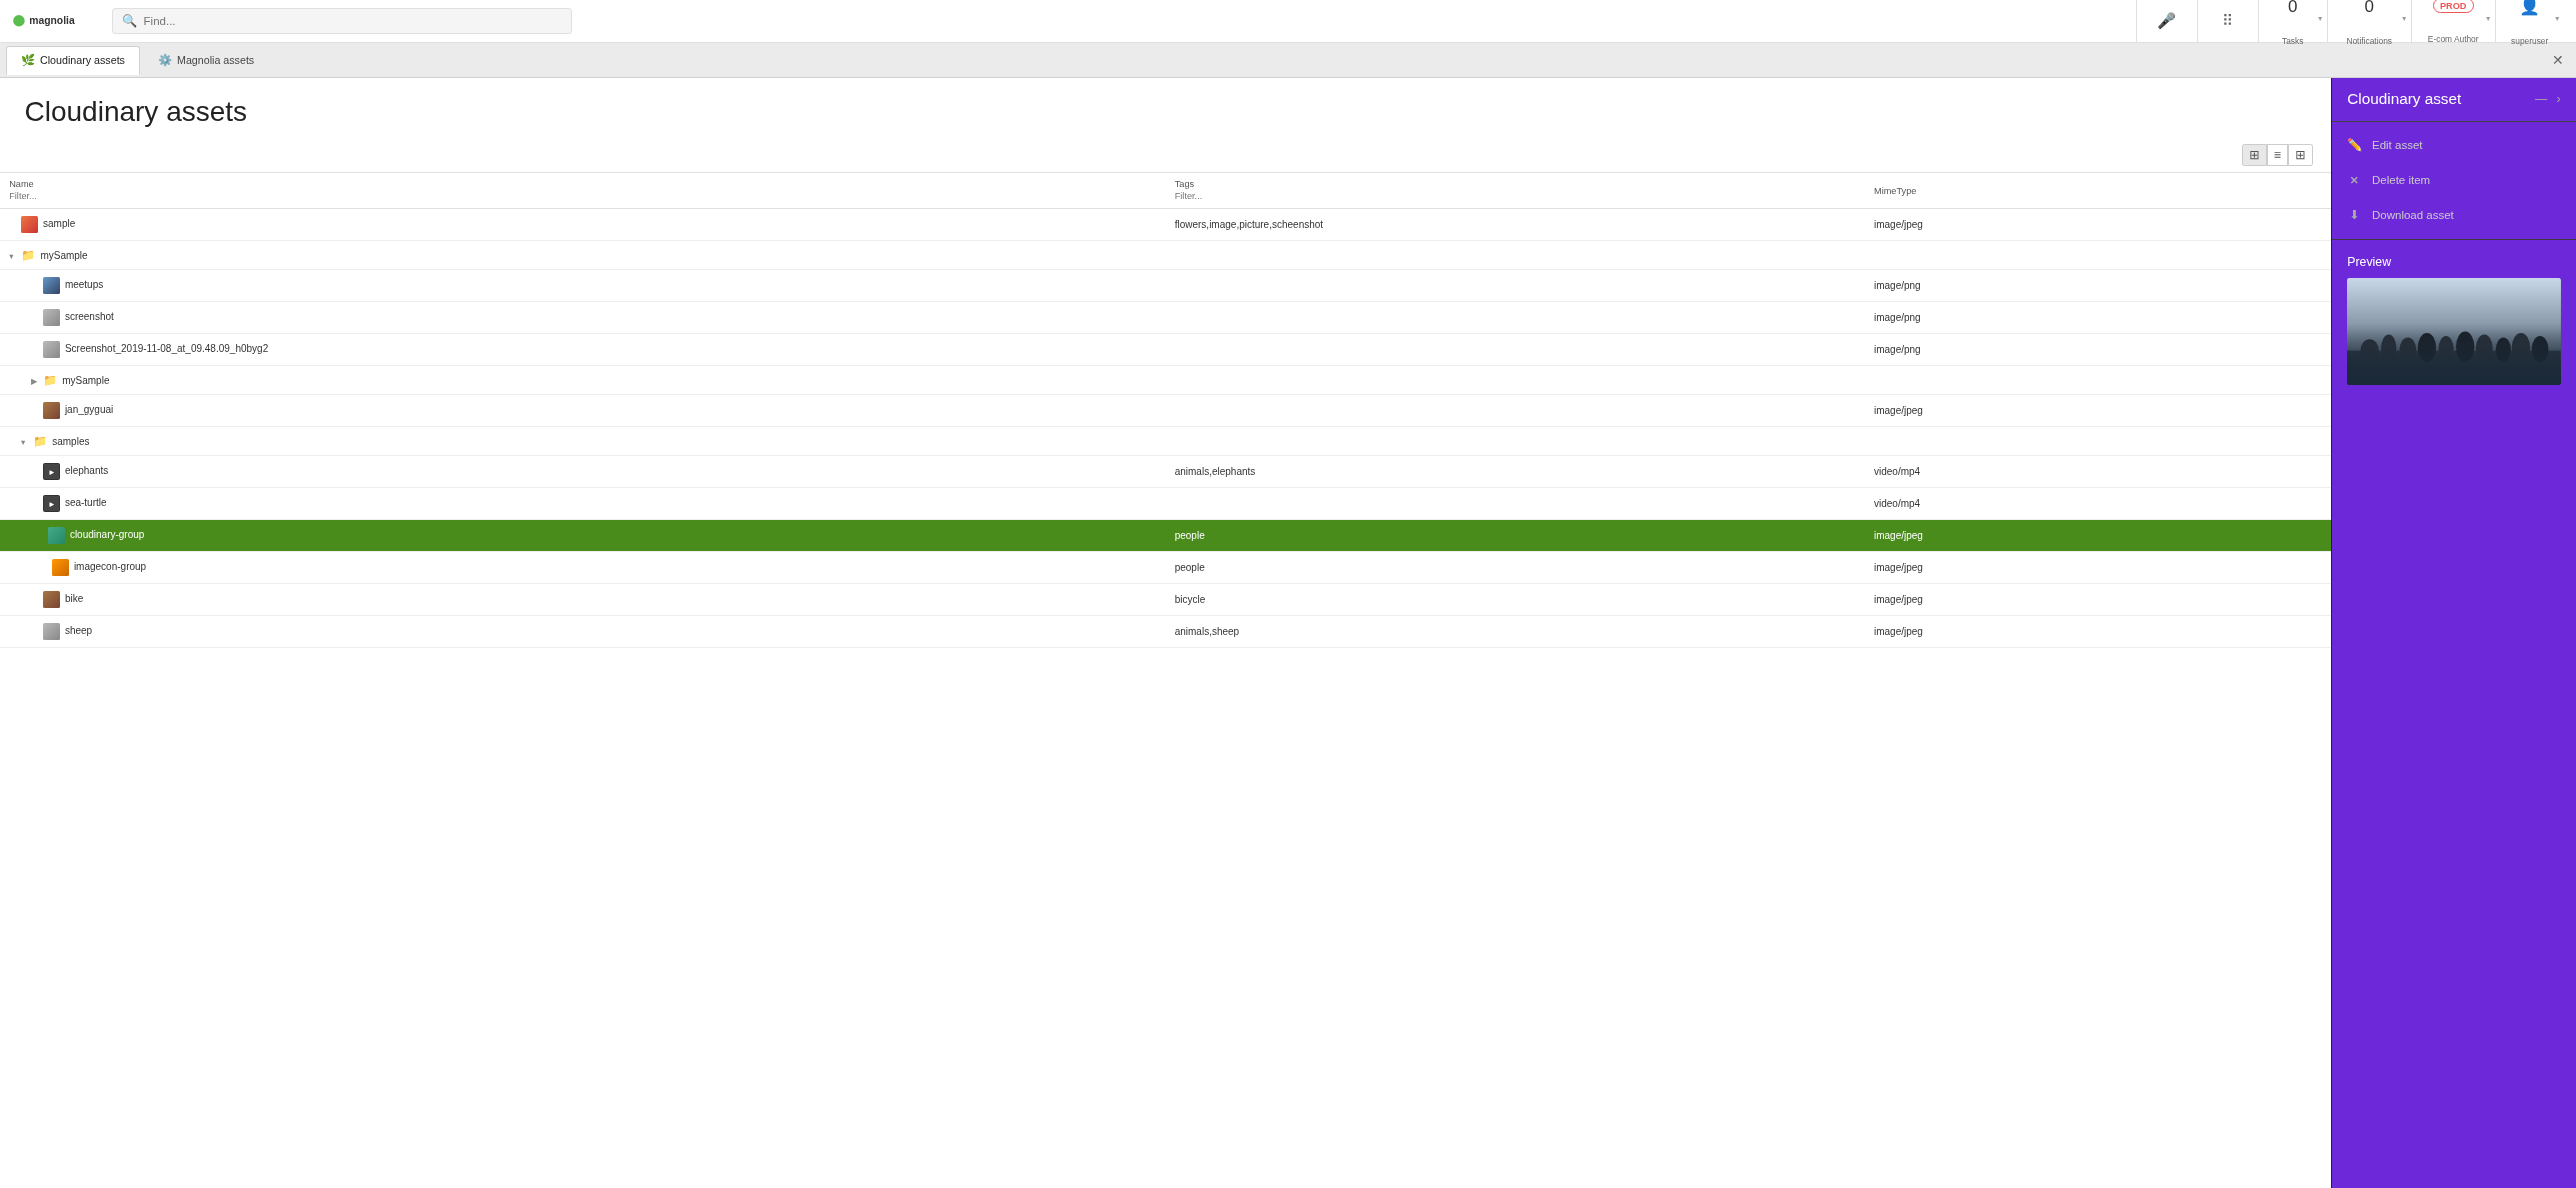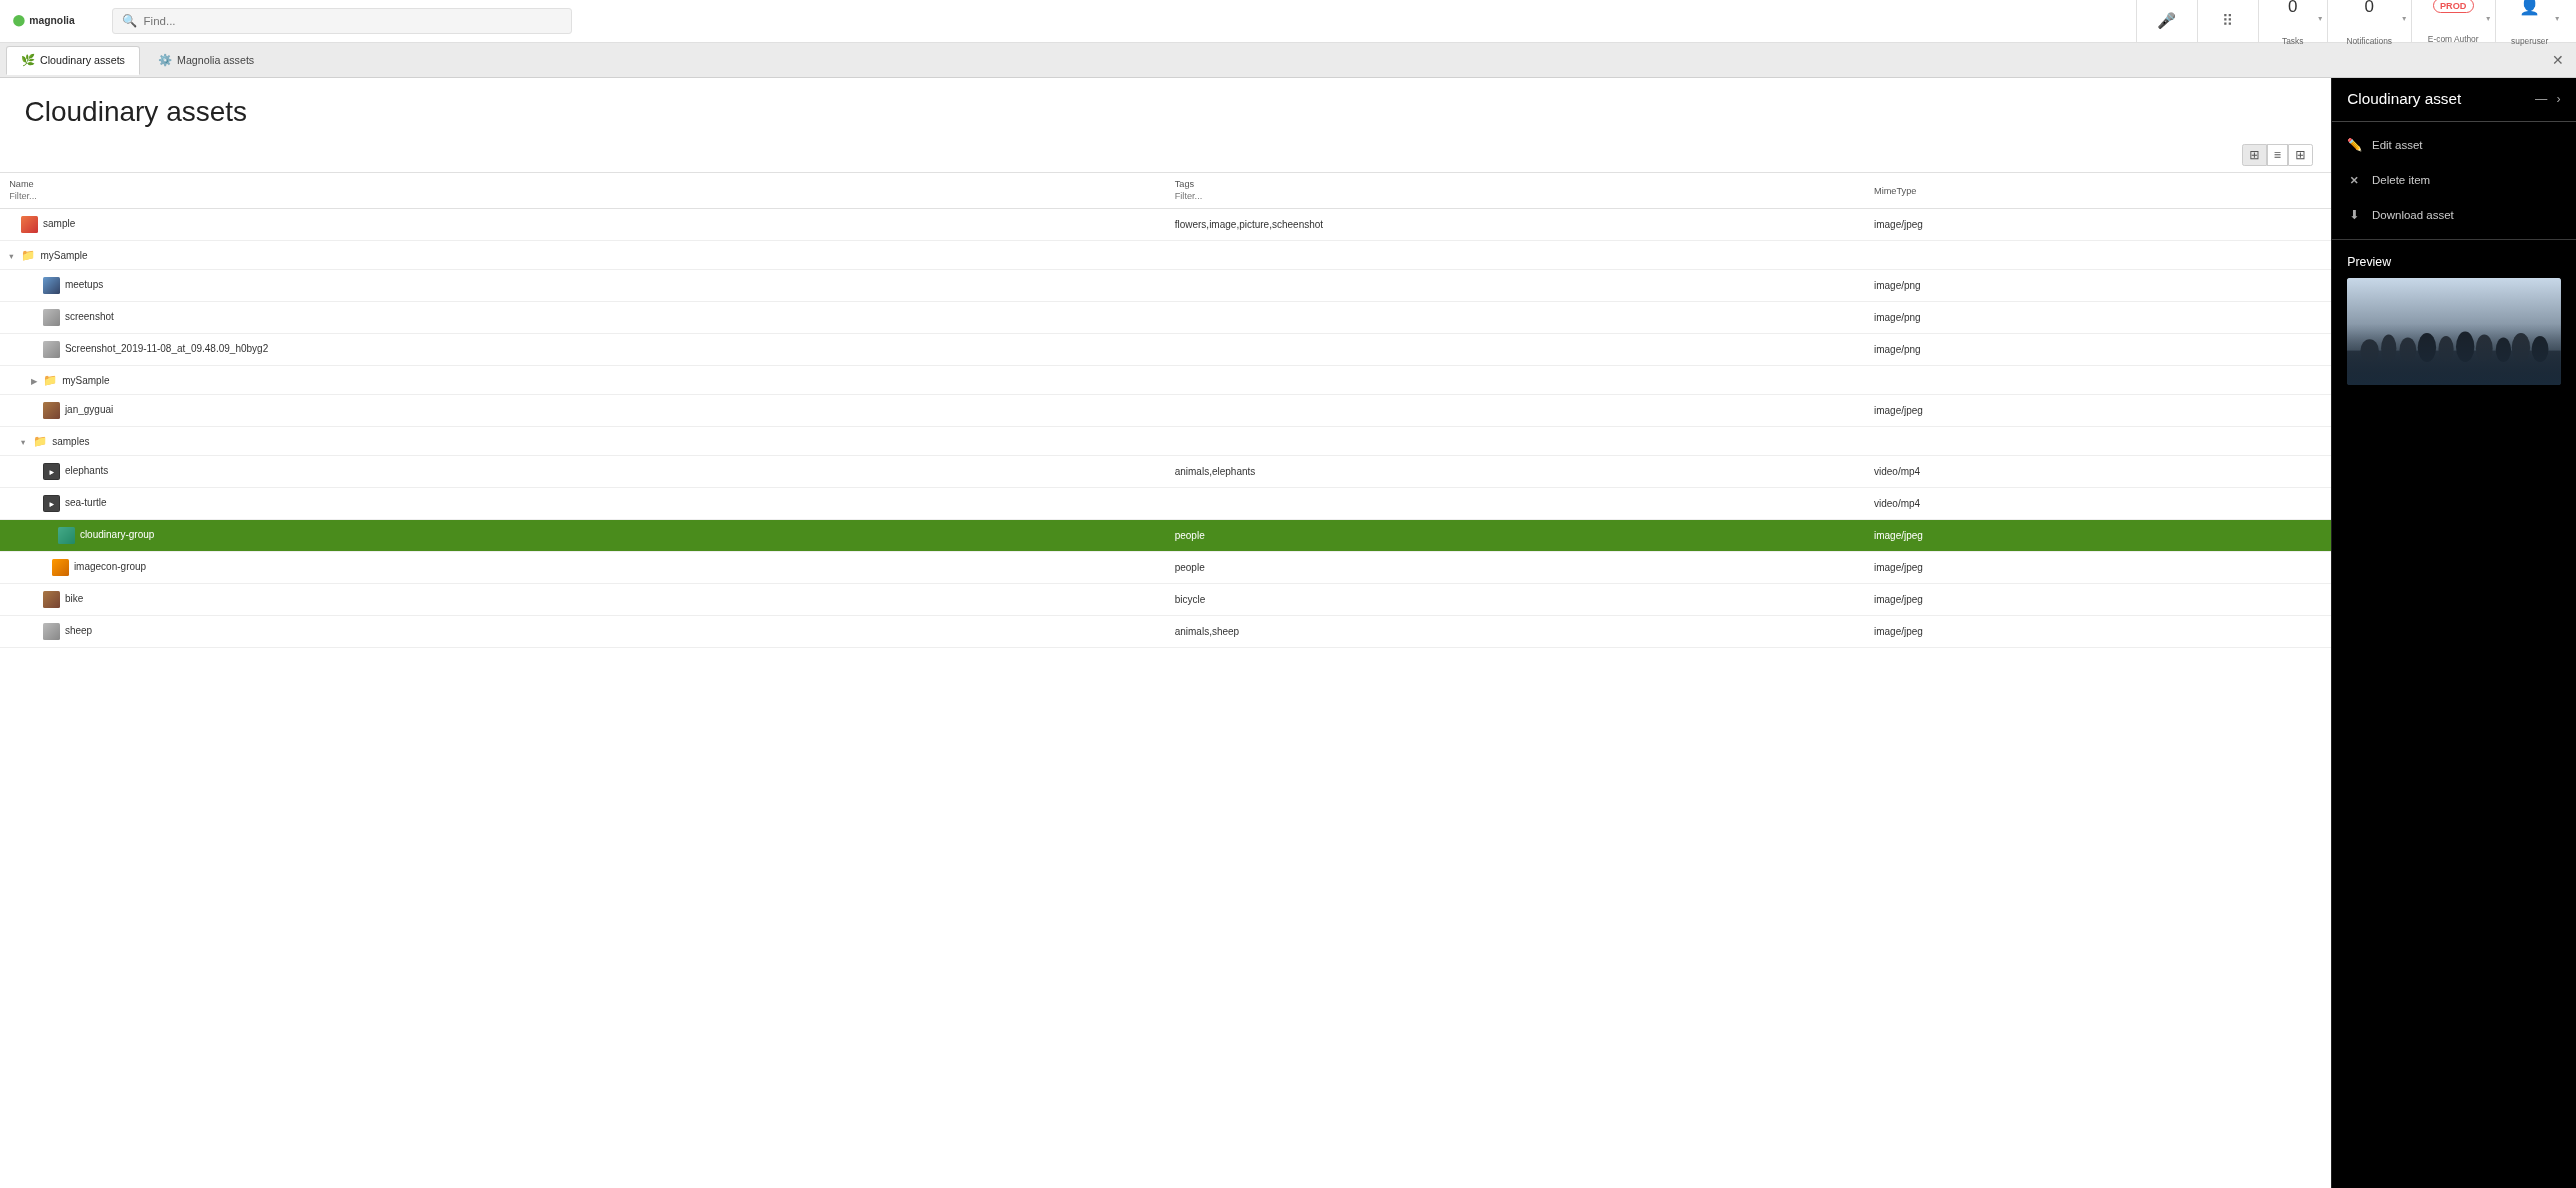--- a/index.html
+++ b/index.html
@@ -100,21 +100,21 @@
     .thumb-blue { background: linear-gradient(135deg, #69c, #346); }
     .thumb-gray { background: linear-gradient(135deg, #bbb, #888); }
     .thumb-brown { background: linear-gradient(135deg, #a74, #743); }
     .thumb-green { background: linear-gradient(135deg, #4a8, #286); }
     .thumb-orange { background: linear-gradient(135deg, #f90, #c60); }
     .thumb-video { background: #555; border: 0.8px solid #444; position: relative; }
     .thumb-video::after { content: '▶'; color: #fff; font-size: 5.4px; position: absolute; top: 50%; left: 50%; transform: translate(-50%,-50%); }
 
     
     .right-panel {
-      width: 245px; background: #000000; color: #fff;
+      width: 245px; background: #6d28d9; color: #fff;
       display: flex; flex-direction: column; border-left: 0.8px solid #222;
       overflow-y: auto;
     }
     .panel-header {
       display: flex; align-items: center; justify-content: space-between;
       padding: 12.3px 15.3px; border-bottom: 0.8px solid #444;
     }
     .panel-title { font-size: 15.3px; font-weight: 300; color: #fff; }
     .panel-header-icons { display: flex; align-items: center; gap: 9.2px; }
     .panel-icon-btn { background: none; border: none; color: #aaa; cursor: pointer; font-size: 12.3px; }
@@ -271,21 +271,21 @@
               <td style="padding-left: 31px;"><span class="expand-btn"></span><span><span class="thumb thumb-video" style="background:#444; border:0.8px solid #333; width:17px; height:17px; display:inline-block; border-radius:1.5px; vertical-align:middle; margin-right:4.6px; position:relative;"><span style="position:absolute;top:50%;left:50%;transform:translate(-50%,-50%);color:#fff;font-size:5.4px;">▶</span></span></span><span>elephants</span></td>
               <td>animals,elephants</td>
               <td>video/mp4</td>
             </tr>
             <tr>
               <td style="padding-left: 31px;"><span class="expand-btn"></span><span><span class="thumb thumb-video" style="background:#444; border:0.8px solid #333; width:17px; height:17px; display:inline-block; border-radius:1.5px; vertical-align:middle; margin-right:4.6px; position:relative;"><span style="position:absolute;top:50%;left:50%;transform:translate(-50%,-50%);color:#fff;font-size:5.4px;">▶</span></span></span><span>sea-turtle</span></td>
               <td></td>
               <td>video/mp4</td>
             </tr>
             <tr class="selected">
-              <td style="padding-left: 46px;"><span class="expand-btn"></span><span><span class="thumb thumb-green" style="display:inline-block; vertical-align:middle; margin-right:4.6px;"></span></span><span style="color: rgb(255, 255, 255);">cloudinary-group</span></td>
+              <td style="padding-left: 36px;"><span class="expand-btn"></span><span><span class="thumb thumb-green" style="display:inline-block; vertical-align:middle; margin-right:4.6px;"></span></span><span style="color: rgb(255, 255, 255);">cloudinary-group</span></td>
               <td>people</td>
               <td>image/jpeg</td>
             </tr>
             <tr>
               <td style="padding-left: 40px;"><span class="expand-btn"></span><span><span class="thumb thumb-orange" style="display:inline-block; vertical-align:middle; margin-right:4.6px;"></span></span><span>imagecon-group</span></td>
               <td>people</td>
               <td>image/jpeg</td>
             </tr>
             <tr>
               <td style="padding-left: 31px;"><span class="expand-btn"></span><span><span class="thumb thumb-brown" style="display:inline-block; vertical-align:middle; margin-right:4.6px;"></span></span><span>bike</span></td>

